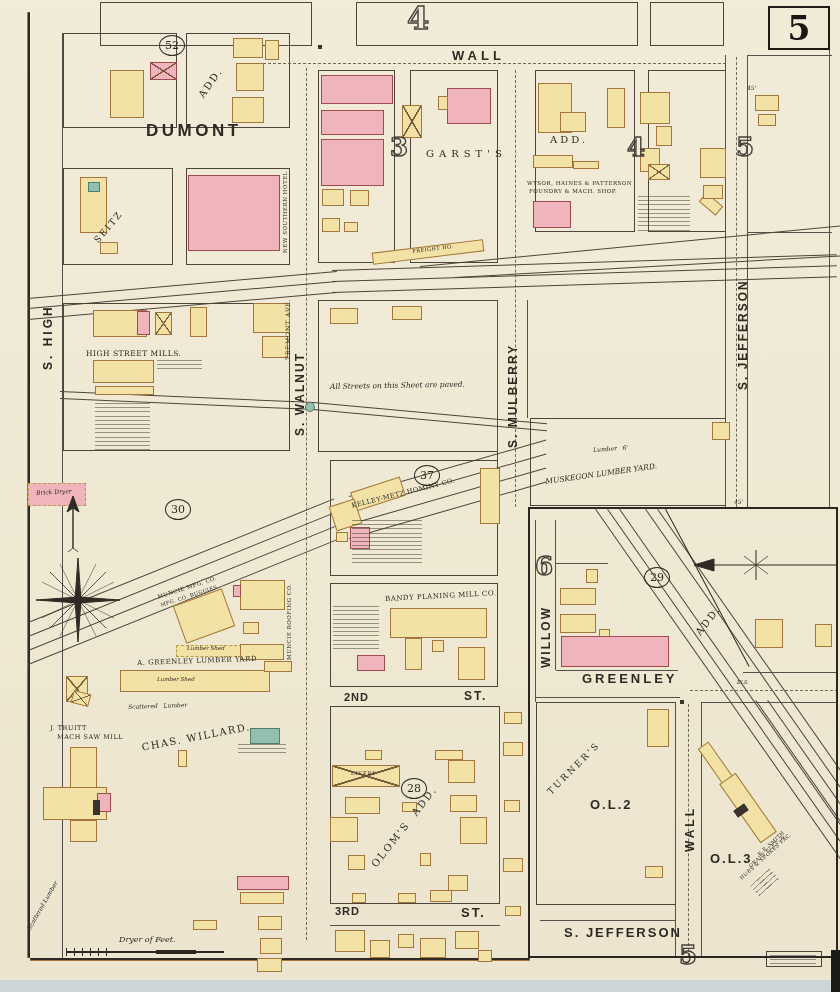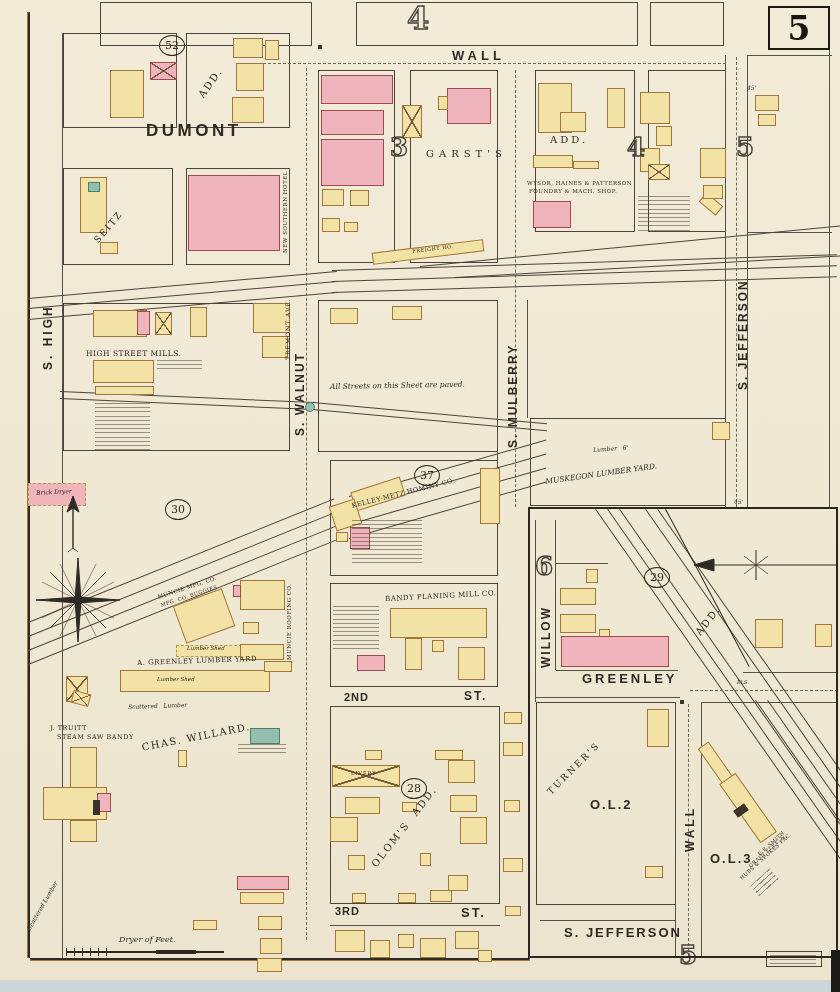--- a/index.html
+++ b/index.html
@@ -288,21 +288,21 @@
         <span class="lbl ar" style="left: 546px; top: 790px; font-size: 9px; letter-spacing: 2.5px; transform: rotate(-45deg);">TURNER'S</span>
         <span class="lbl ar" style="left: 141px; top: 743px; font-size: 10px; letter-spacing: 1.5px; transform: rotate(-11deg);">CHAS. WILLARD.</span>
         <span class="lbl bz" style="left: 283px; top: 253px; font-size: 5.5px; transform: rotate(-90deg);">NEW SOUTHERN HOTEL</span>
         <span class="lbl bz" style="left: 527px; top: 181px; font-size: 5.5px;">WYSOR, HAINES &amp; PATTERSON</span>
         <span class="lbl bz" style="left: 529px; top: 189px; font-size: 5.5px;">FOUNDRY &amp; MACH. SHOP.</span>
         <span class="lbl bz" style="left: 86px; top: 340px; font-size: 7.5px; margin-top: 10px;">HIGH STREET MILLS.</span>
         <span class="lbl bz" style="left: 351px; top: 503px; font-size: 6.5px; transform: rotate(-14deg);">KELLEY-METZ HOMINY CO.</span>
         <span class="lbl bz" style="left: 385px; top: 596px; font-size: 7px; transform: rotate(-3deg);">BANDY PLANING MILL CO.</span>
         <span class="lbl bz" style="left: 137px; top: 660px; font-size: 7px; transform: rotate(-2deg);">A. GREENLEY LUMBER YARD</span>
         <span class="lbl bz" style="left: 50px; top: 725px; font-size: 6.5px;">J. TRUITT</span>
-        <span class="lbl bz" style="left: 57px; top: 734px; font-size: 6.5px;">STEAM SAW BANDY</span>
+        <span class="lbl bz" style="left: 57px; top: 734px; font-size: 6.5px;">MACH SAW MILL</span>
         <span class="lbl bz" style="left: 157px; top: 595px; font-size: 5.5px; transform: rotate(-18deg);">MUNCIE MFG. CO.</span>
         <span class="lbl bz" style="left: 160px; top: 603px; font-size: 5px; transform: rotate(-18deg);">MFG. CO. BUGGIES.</span>
         <span class="lbl bz" style="left: 287px; top: 660px; font-size: 5.5px; transform: rotate(-90deg);">MUNCIE ROOFING CO.</span>
         <span class="lbl bz" style="left: 351px; top: 771px; font-size: 5px; letter-spacing: 1px;">LIVERY</span>
         <span class="lbl bz" style="left: 412px; top: 249px; font-size: 5px; transform: rotate(-7deg);">FREIGHT HO.</span>
         <span class="lbl bz" style="left: 757px; top: 853px; font-size: 5px; transform: rotate(-42deg);">E.P. SMITH</span>
         <span class="lbl bz" style="left: 748px; top: 865px; font-size: 5px; transform: rotate(-42deg);">GRAIN ELEV. &amp;</span>
         <span class="lbl bz" style="left: 739px; top: 877px; font-size: 5px; transform: rotate(-42deg);">HUBS &amp; SPOKES FAC.</span>
         <span class="lbl sc" style="left: 330px; top: 383px; font-size: 7.5px; transform: rotate(-1deg);">All Streets on this Sheet are paved.</span>
         <span class="lbl sc" style="left: 545px; top: 478px; font-size: 7.5px; transform: rotate(-8deg);">MUSKEGON LUMBER YARD.</span>

